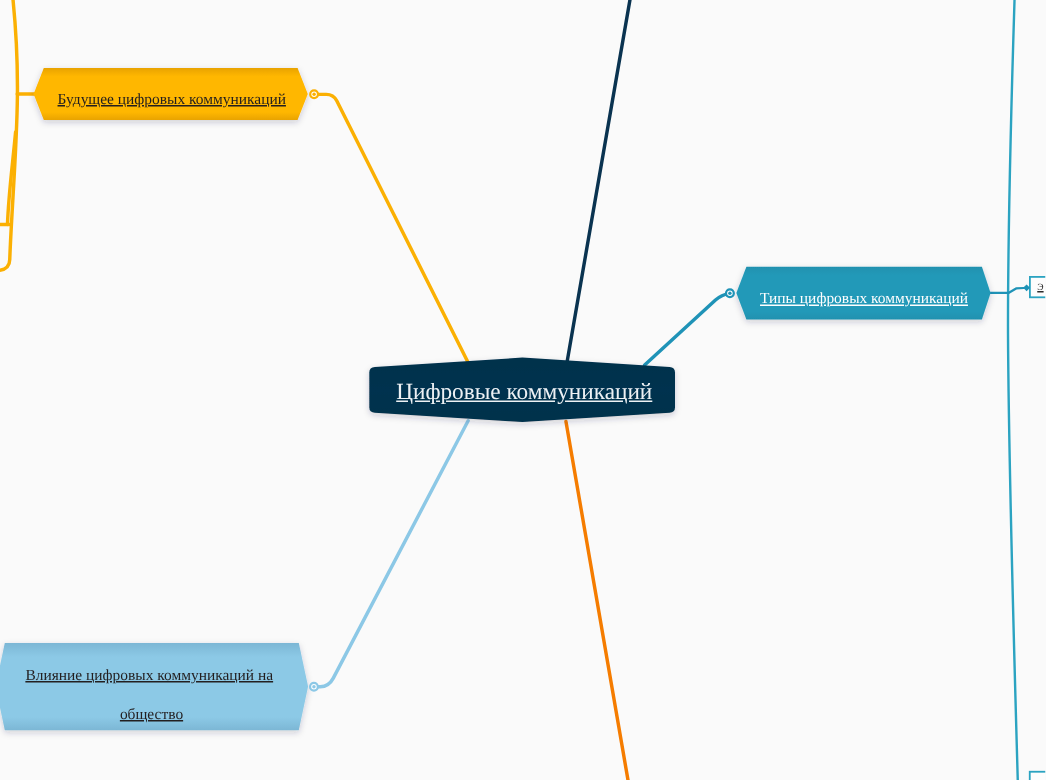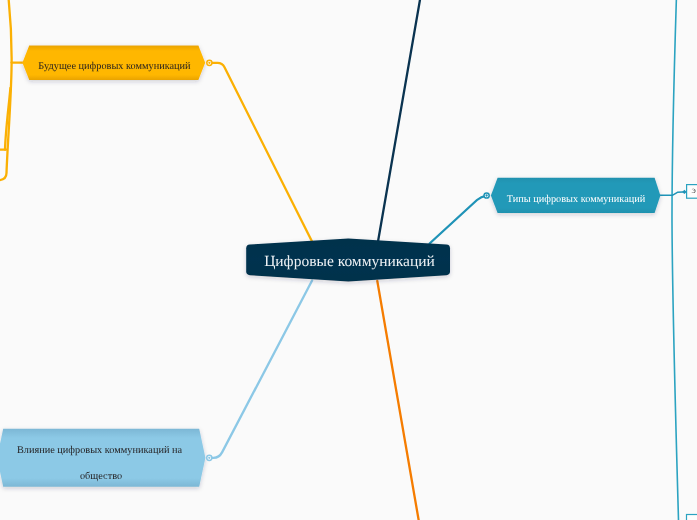--- a/index.html
+++ b/index.html
@@ -4,21 +4,21 @@
 <title>Mind map</title>
 <style>
   html,body{margin:0;padding:0;}
   body{width:697px;height:520px;overflow:hidden;background:#fafafa;
        font-family:"Liberation Serif",serif;-webkit-font-smoothing:antialiased;text-rendering:geometricPrecision;}
   #stage{position:relative;width:697px;height:520px;overflow:hidden;background:#fafafa;}
   svg.layer{position:absolute;left:0;top:0;width:697px;height:520px;overflow:visible;}
   .nodelabel{position:absolute;text-align:center;white-space:nowrap;
              font-family:"Liberation Serif",serif;
              -webkit-font-smoothing:antialiased;
-             transform:translateZ(0);will-change:opacity;opacity:0.999;}
+             transform:translateZ(0);will-change:opacity;opacity:0.999;text-decoration:underline;}
 </style>
 </head>
 <body>
 
 <div id="stage">
 
   <svg class="layer" viewBox="0 0 697 520">
     <g fill="none" stroke-linecap="round" stroke-linejoin="round">
 
       <path d="M 8.4 -3 C 11.0 22 11.8 46 11.6 64 C 11.3 98 7.6 142 6.5 173 Q 6.4 180.4 -3 180.4" stroke="#fbb003" stroke-width="2.3"></path>

